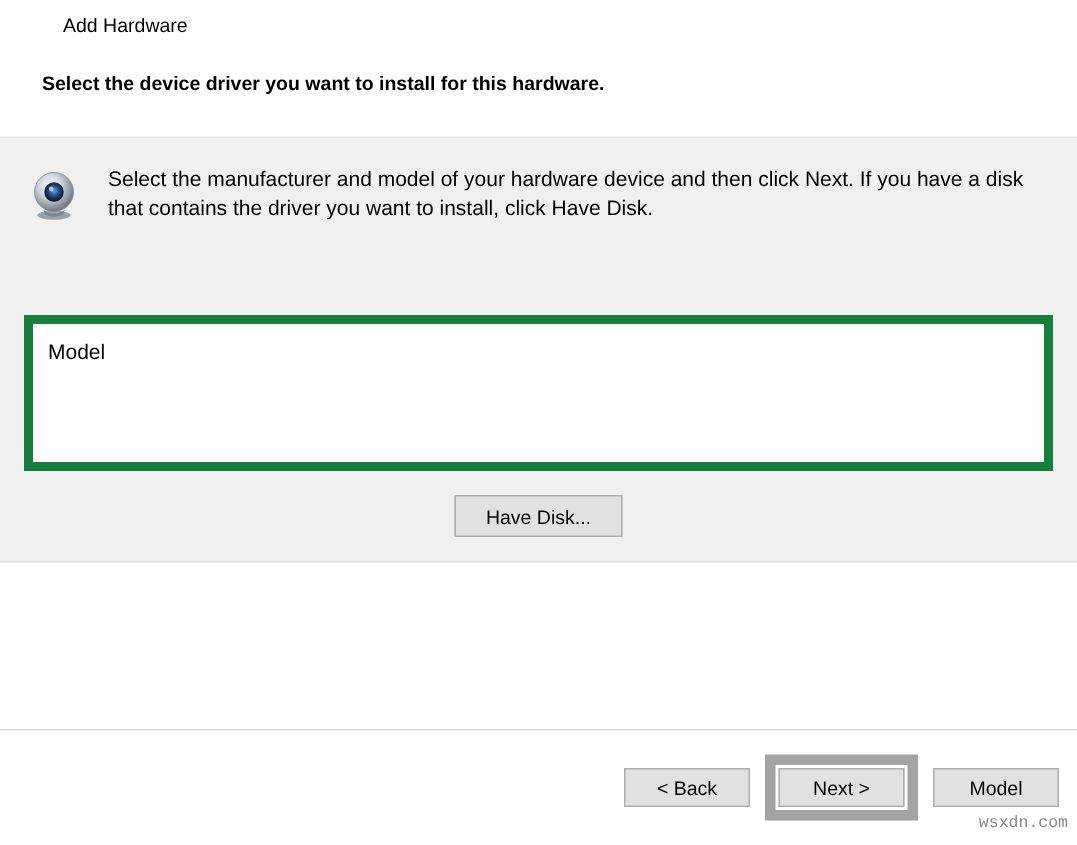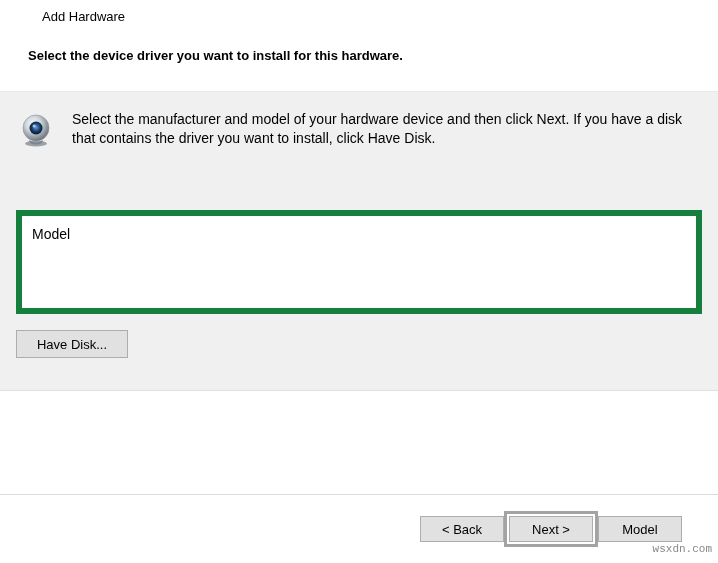--- a/index.html
+++ b/index.html
@@ -52,48 +52,49 @@
     .model-box {
       background: #fff;
       border: 6px solid #15803d;
       margin: 52px 16px 12px 16px;
       height: 104px;
       padding: 10px 10px;
       font-size: 14px;
     }
     .have-disk-row {
       display: flex;
-      justify-content: flex-start;
-      padding: 4px 16px 32px 16px;
+      justify-content: center;
+      padding: 4px 16px 16px 16px;
     }
     .btn {
       background: #e1e1e1;
       border: 1px solid #adadad;
       font-family: inherit;
       font-size: 13px;
       padding: 4px 0;
       cursor: pointer;
       text-align: center;
     }
     .btn-have-disk { width: 112px; height: 28px; }
     .footer-bar {
       position: absolute;
       bottom: 0;
       left: 0;
       right: 0;
       border-top: 1px solid #dcdcdc;
-      padding: 16px 36px 16px 18px;
+      padding: 16px 12px 16px 18px;
       display: flex;
       justify-content: flex-end;
+      gap: 10px;
       align-items: center;
       background: #fff;
     }
     .btn-nav { width: 84px; height: 26px; }
     .next-highlight {
-      border: 3px solid #a3a3a3;
+      border: 7px solid #a3a3a3;
       padding: 2px;
       display: inline-flex;
     }
     .watermark {
       position: absolute;
       bottom: 8px;
       right: 6px;
       font-size: 11px;
       color: #888;
       pointer-events: none;

